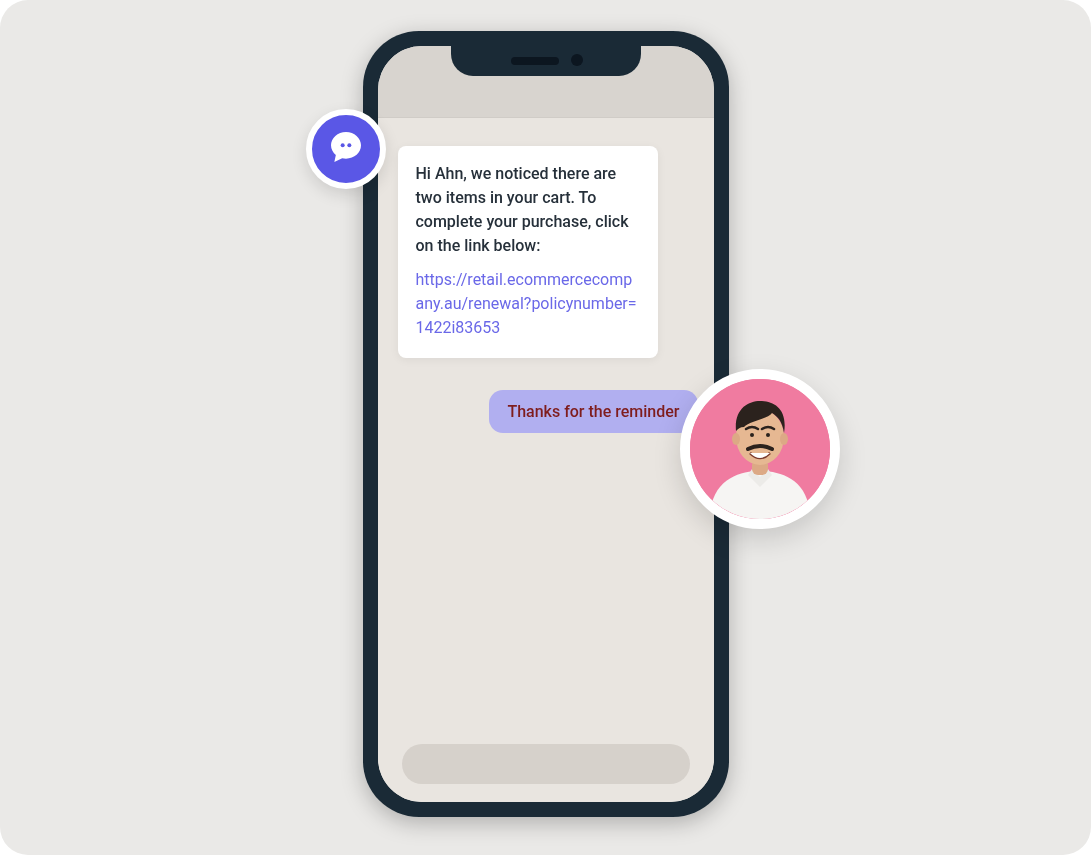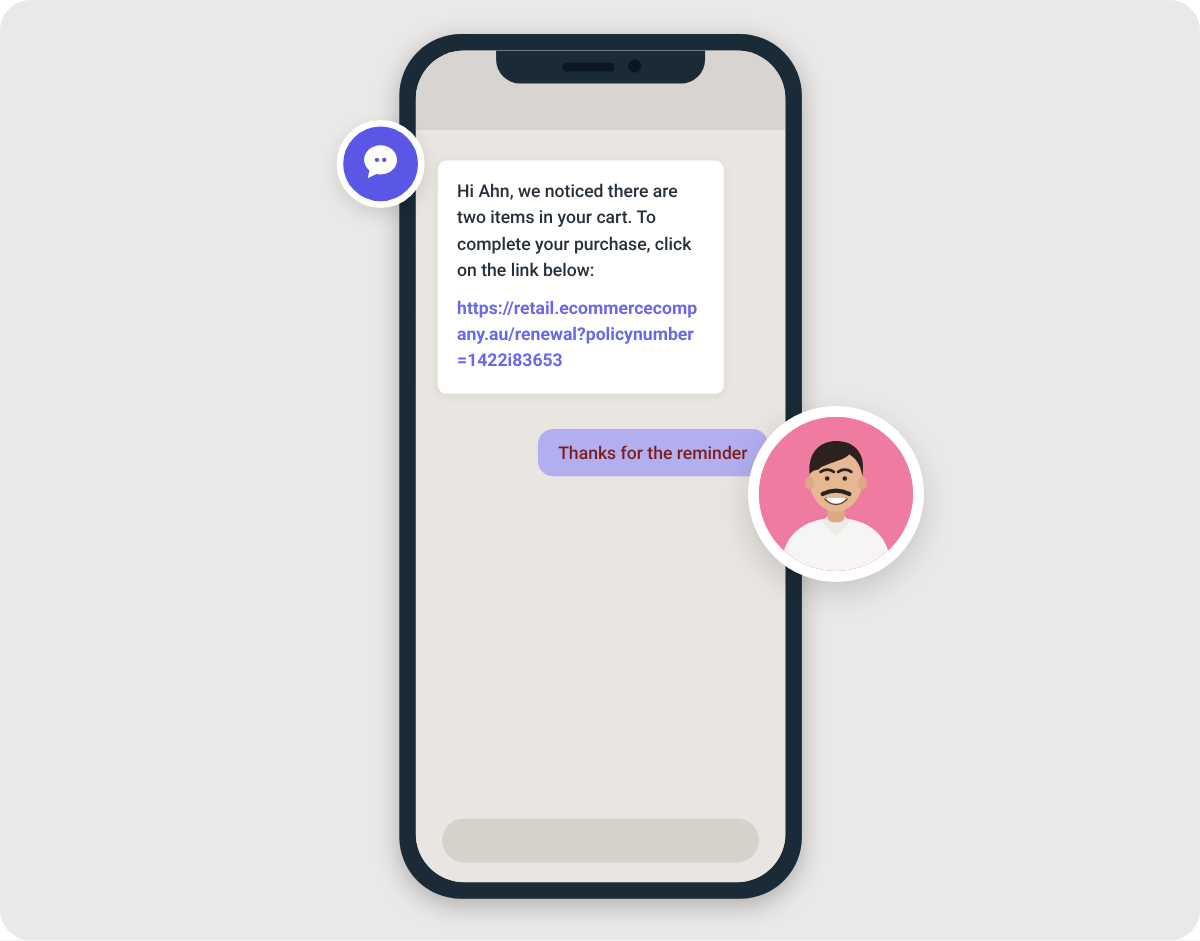--- a/index.html
+++ b/index.html
@@ -105,21 +105,21 @@
     font-size: 16px;
     line-height: 24px;
     color: #26303a;
     font-weight: 500;
   }
   .bubble-incoming .link {
     display: block;
     margin-top: 10px;
     color: #6a68e8;
     word-break: break-all;
-    font-weight: 700;
+    font-weight: 400;
   }
   .bubble-outgoing {
     position: absolute;
     top: 272px;
     right: 16px;
     background: #b1aff0;
     color: #7f1d1d;
     font-size: 16px;
     font-weight: 500;
     padding: 12px 18px;

